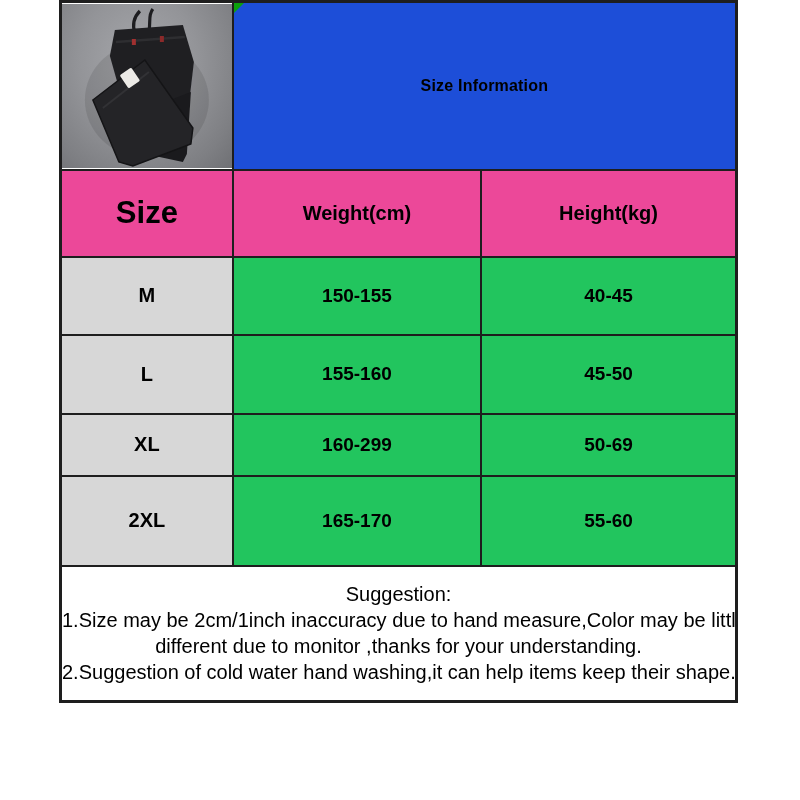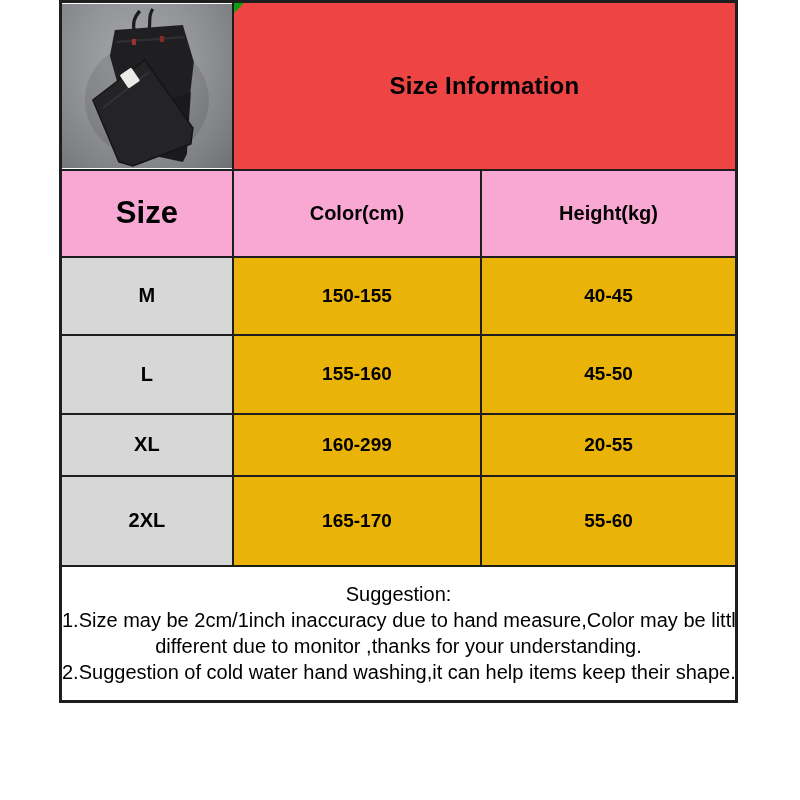--- a/index.html
+++ b/index.html
@@ -40,47 +40,47 @@
   }
   .photo-frame {
     width: 100%;
     height: 164px;
     background: radial-gradient(ellipse at 45% 35%, #a6a7ab 0%, #939498 45%, #7e7f83 80%, #6f7074 100%);
     position: relative;
     overflow: hidden;
   }
   .photo-frame svg { display: block; width: 100%; height: 100%; }
   td.title-cell {
-    background: #ef4444;
+    background: #1d4ed8;
     position: relative;
-    font-size: 24px;
+    font-size: 16px;
     font-weight: bold;
     letter-spacing: 0.2px;
   }
   .corner-marker {
     position: absolute;
     top: 0;
     left: 0;
     width: 0;
     height: 0;
     border-top: 10px solid #0ca00c;
     border-right: 10px solid transparent;
   }
   
-  tr.head-row th { background: #f9a8d4; font-weight: bold; }
+  tr.head-row th { background: #ec4899; font-weight: bold; }
   th.size-head { font-size: 31px; }
   th.col-head { font-size: 20px; }
   
   td.size-label {
     background: #d7d7d7;
     font-size: 20px;
     font-weight: bold;
   }
   td.value-cell {
-    background: #eab308;
+    background: #22c55e;
     font-size: 19px;
     font-weight: bold;
   }
   
   td.attention-cell {
     background: #ffffff;
     text-align: left;
     vertical-align: top;
     padding: 3px 6px 0 6px;
     font-size: 20px;
@@ -129,38 +129,38 @@
         </div>
       </td>
       <td class="title-cell" colspan="2">
         <span class="corner-marker"></span>
         <span>Size Information</span>
       </td>
     </tr>
 
     <tr class="head-row" style="height:87px">
       <th class="size-head">Size</th>
-      <th class="col-head">Color(cm)</th>
+      <th class="col-head">Weight(cm)</th>
       <th class="col-head">Height(kg)</th>
     </tr>
 
     <tr style="height:78px">
       <td class="size-label">M</td>
       <td class="value-cell">150-155</td>
       <td class="value-cell">40-45</td>
     </tr>
     <tr style="height:79px">
       <td class="size-label">L</td>
       <td class="value-cell">155-160</td>
       <td class="value-cell">45-50</td>
     </tr>
     <tr style="height:62px">
       <td class="size-label">XL</td>
       <td class="value-cell">160-299</td>
-      <td class="value-cell">20-55</td>
+      <td class="value-cell">50-69</td>
     </tr>
     <tr style="height:90px">
       <td class="size-label">2XL</td>
       <td class="value-cell">165-170</td>
       <td class="value-cell">55-60</td>
     </tr>
 
     <tr style="height:136px">
       <td class="attention-cell" colspan="3">
         <div class="attn-line">Suggestion:</div>

